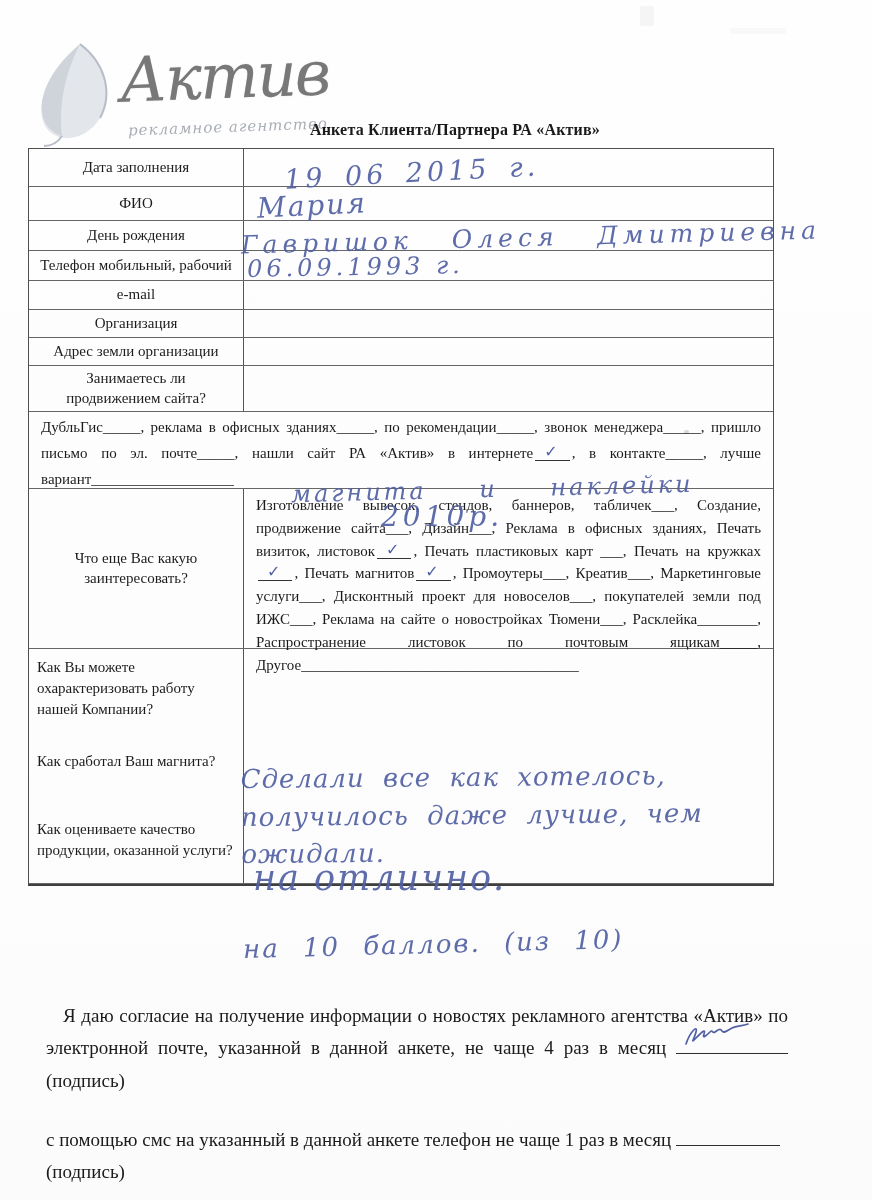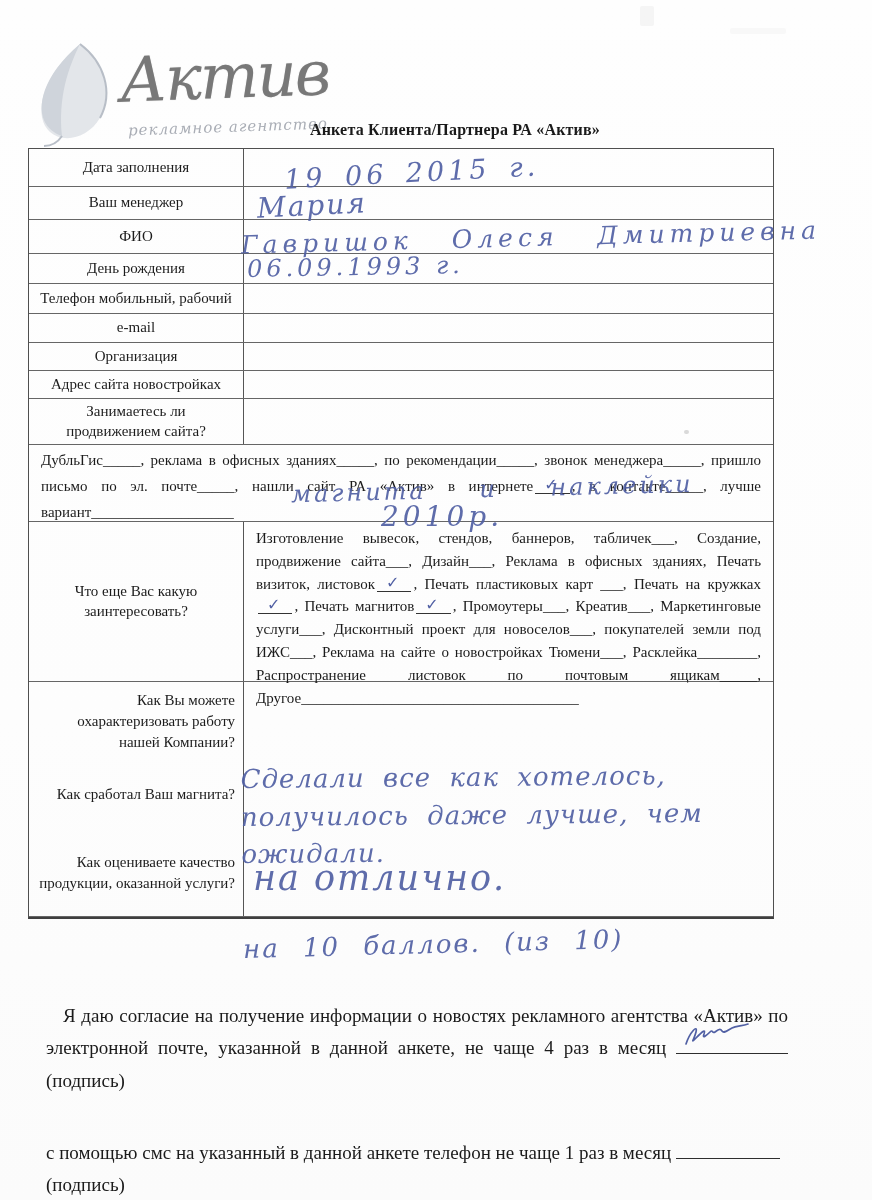--- a/index.html
+++ b/index.html
@@ -43,21 +43,21 @@
     display:flex;align-items:center;justify-content:center;text-align:center;
     font-size:15px;line-height:1.3;padding:2px 10px;color:#1c1c1c;
   }
   .tvalue{flex:1;box-sizing:border-box;position:relative;}
   .tvalue.typed{
     font-size:15px;line-height:1.72;text-align:justify;padding:3px 12px 2px 12px;color:#1b1b1b;
   }
   .trow.r12 .tvalue.typed{line-height:1.52;padding-top:5px;}
   .tlabel.multi{position:relative;display:block;}
   .tlabel.multi .sub{
-    position:absolute;left:0;width:100%;text-align:right;line-height:1.4;padding:0 8px;box-sizing:border-box;
+    position:absolute;left:0;width:100%;text-align:left;line-height:1.4;padding:0 8px;box-sizing:border-box;
   }
   .sub.s1{top:8px;}
   .sub.s2{top:102px;}
   .sub.s3{top:170px;}
 
   
   .ink-layer{position:absolute;inset:0;pointer-events:none;z-index:6;}
   .ink{
     position:absolute;font-family:"DejaVu Serif",serif;font-style:italic;color:#5160a4;
     white-space:nowrap;line-height:1.2;opacity:.92;
@@ -78,21 +78,21 @@
   
   .check{
     display:inline-block;font-family:"DejaVu Sans",sans-serif;font-style:italic;font-weight:bold;
     color:#5160a4;font-size:16px;line-height:1;padding:0 12px 0 9px;margin:0 2px;
     border-bottom:1px solid #333;transform:translateY(-1px);
   }
 
   
   .consent{position:absolute;left:46px;top:1000px;width:742px;font-size:19px;line-height:1.7;color:#1b1b1b;}
   .consent .p1{text-indent:17px;text-align:justify;}
-  .consent .p2{margin-top:40px;}
+  .consent .p2{margin-top:27px;}
   .blank{
     display:inline-block;width:112px;height:13px;border-bottom:1.5px solid #2e2e2e;
     position:relative;vertical-align:baseline;
   }
   .blank svg{position:absolute;left:4px;top:-22px;}
   .blank.b2{width:104px;}
 </style>
 </head>
 <body>
 
@@ -114,24 +114,20 @@
   </div>
 
   <div class="form-title">Анкета Клиента/Партнера РА «Актив»</div>
 
   <div class="ftable">
 
     <div class="trow" style="height:38px">
       <div class="tlabel">Дата заполнения</div>
       <div class="tvalue"></div>
     </div>
-    <div class="trow" style="height:33px">
-      <div class="tlabel">Ваш менеджер</div>
-      <div class="tvalue"></div>
-    </div>
     <div class="trow" style="height:34px">
       <div class="tlabel">ФИО</div>
       <div class="tvalue"></div>
     </div>
     <div class="trow" style="height:30px">
       <div class="tlabel">День рождения</div>
       <div class="tvalue"></div>
     </div>
     <div class="trow" style="height:30px">
       <div class="tlabel">Телефон мобильный, рабочий</div>
@@ -139,21 +135,21 @@
     </div>
     <div class="trow" style="height:29px">
       <div class="tlabel">e-mail</div>
       <div class="tvalue"></div>
     </div>
     <div class="trow" style="height:28px">
       <div class="tlabel">Организация</div>
       <div class="tvalue"></div>
     </div>
     <div class="trow" style="height:28px">
-      <div class="tlabel">Адрес сайта новостройках</div>
+      <div class="tlabel">Адрес земли организации</div>
       <div class="tvalue"></div>
     </div>
     <div class="trow" style="height:46px">
       <div class="tlabel">Занимаетесь ли продвижением сайта?</div>
       <div class="tvalue"></div>
     </div>
 
     <div class="trow" style="height:77px">
       <div class="tvalue typed"><span>ДубльГис_____, реклама в офисных зданиях_____, по рекомендации_____, звонок менеджера_____, пришло письмо по эл. почте_____, нашли сайт РА «Актив» в интернете</span><span class="check">✓</span><span>, в контакте_____, лучше вариант___________________</span></div>
     </div>

